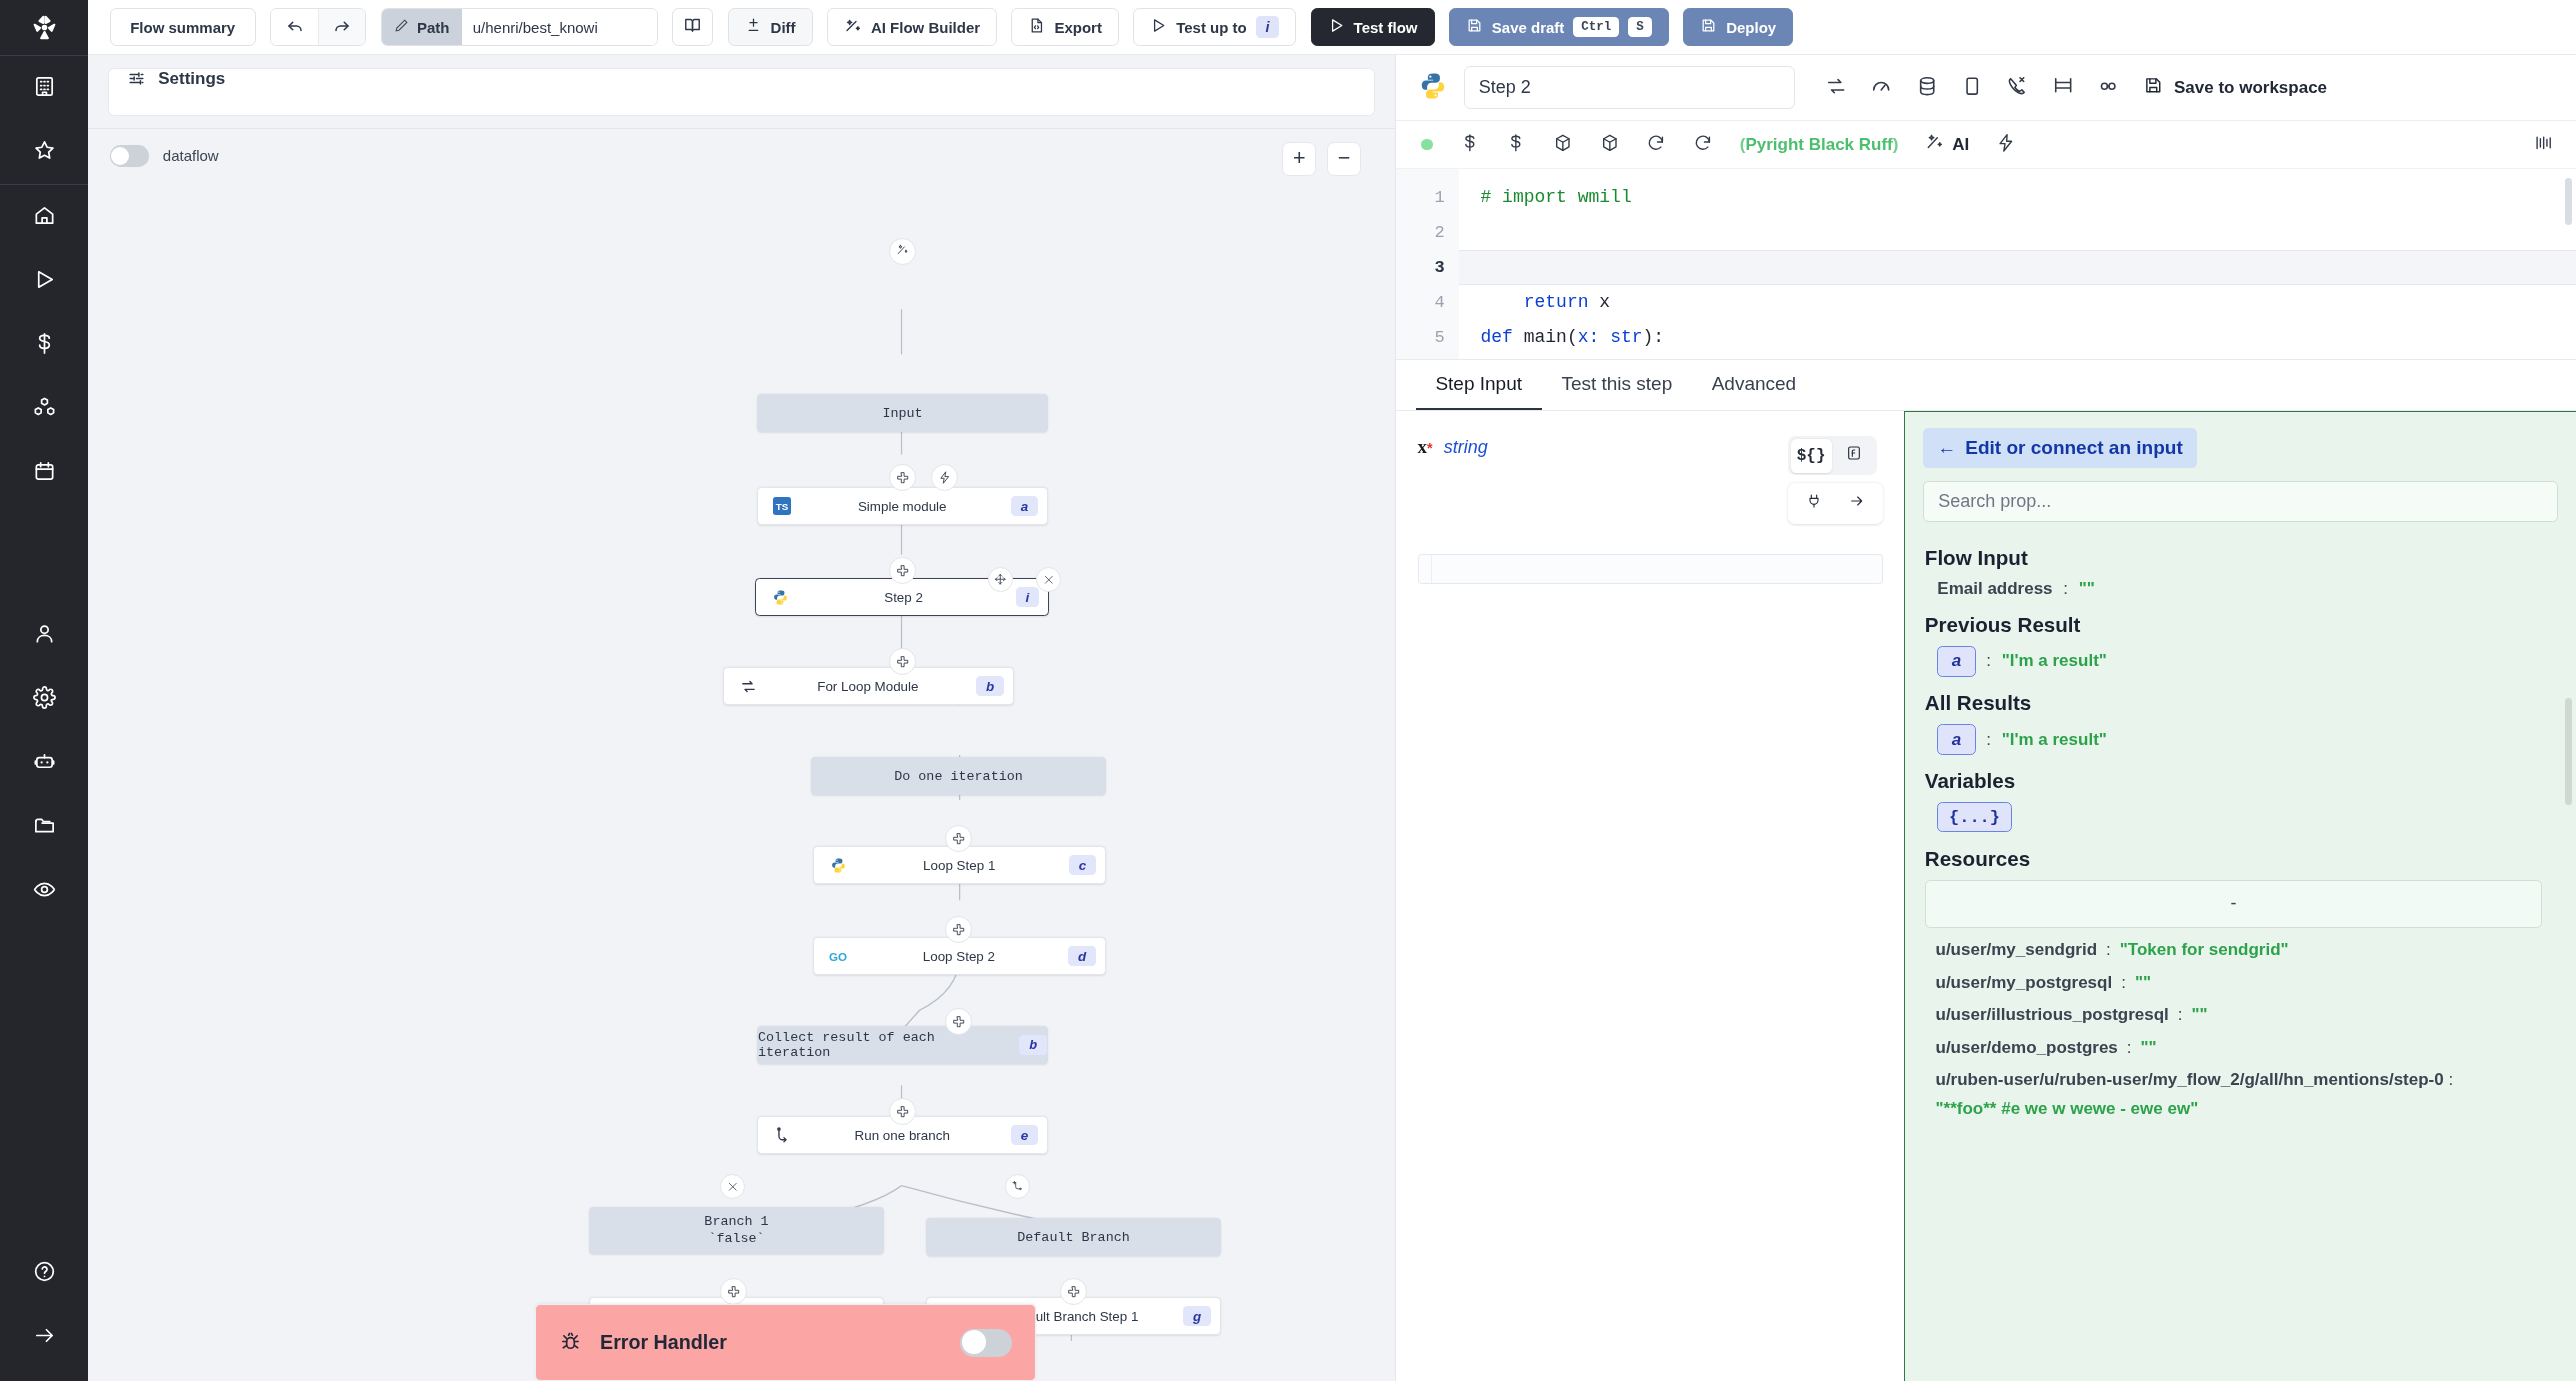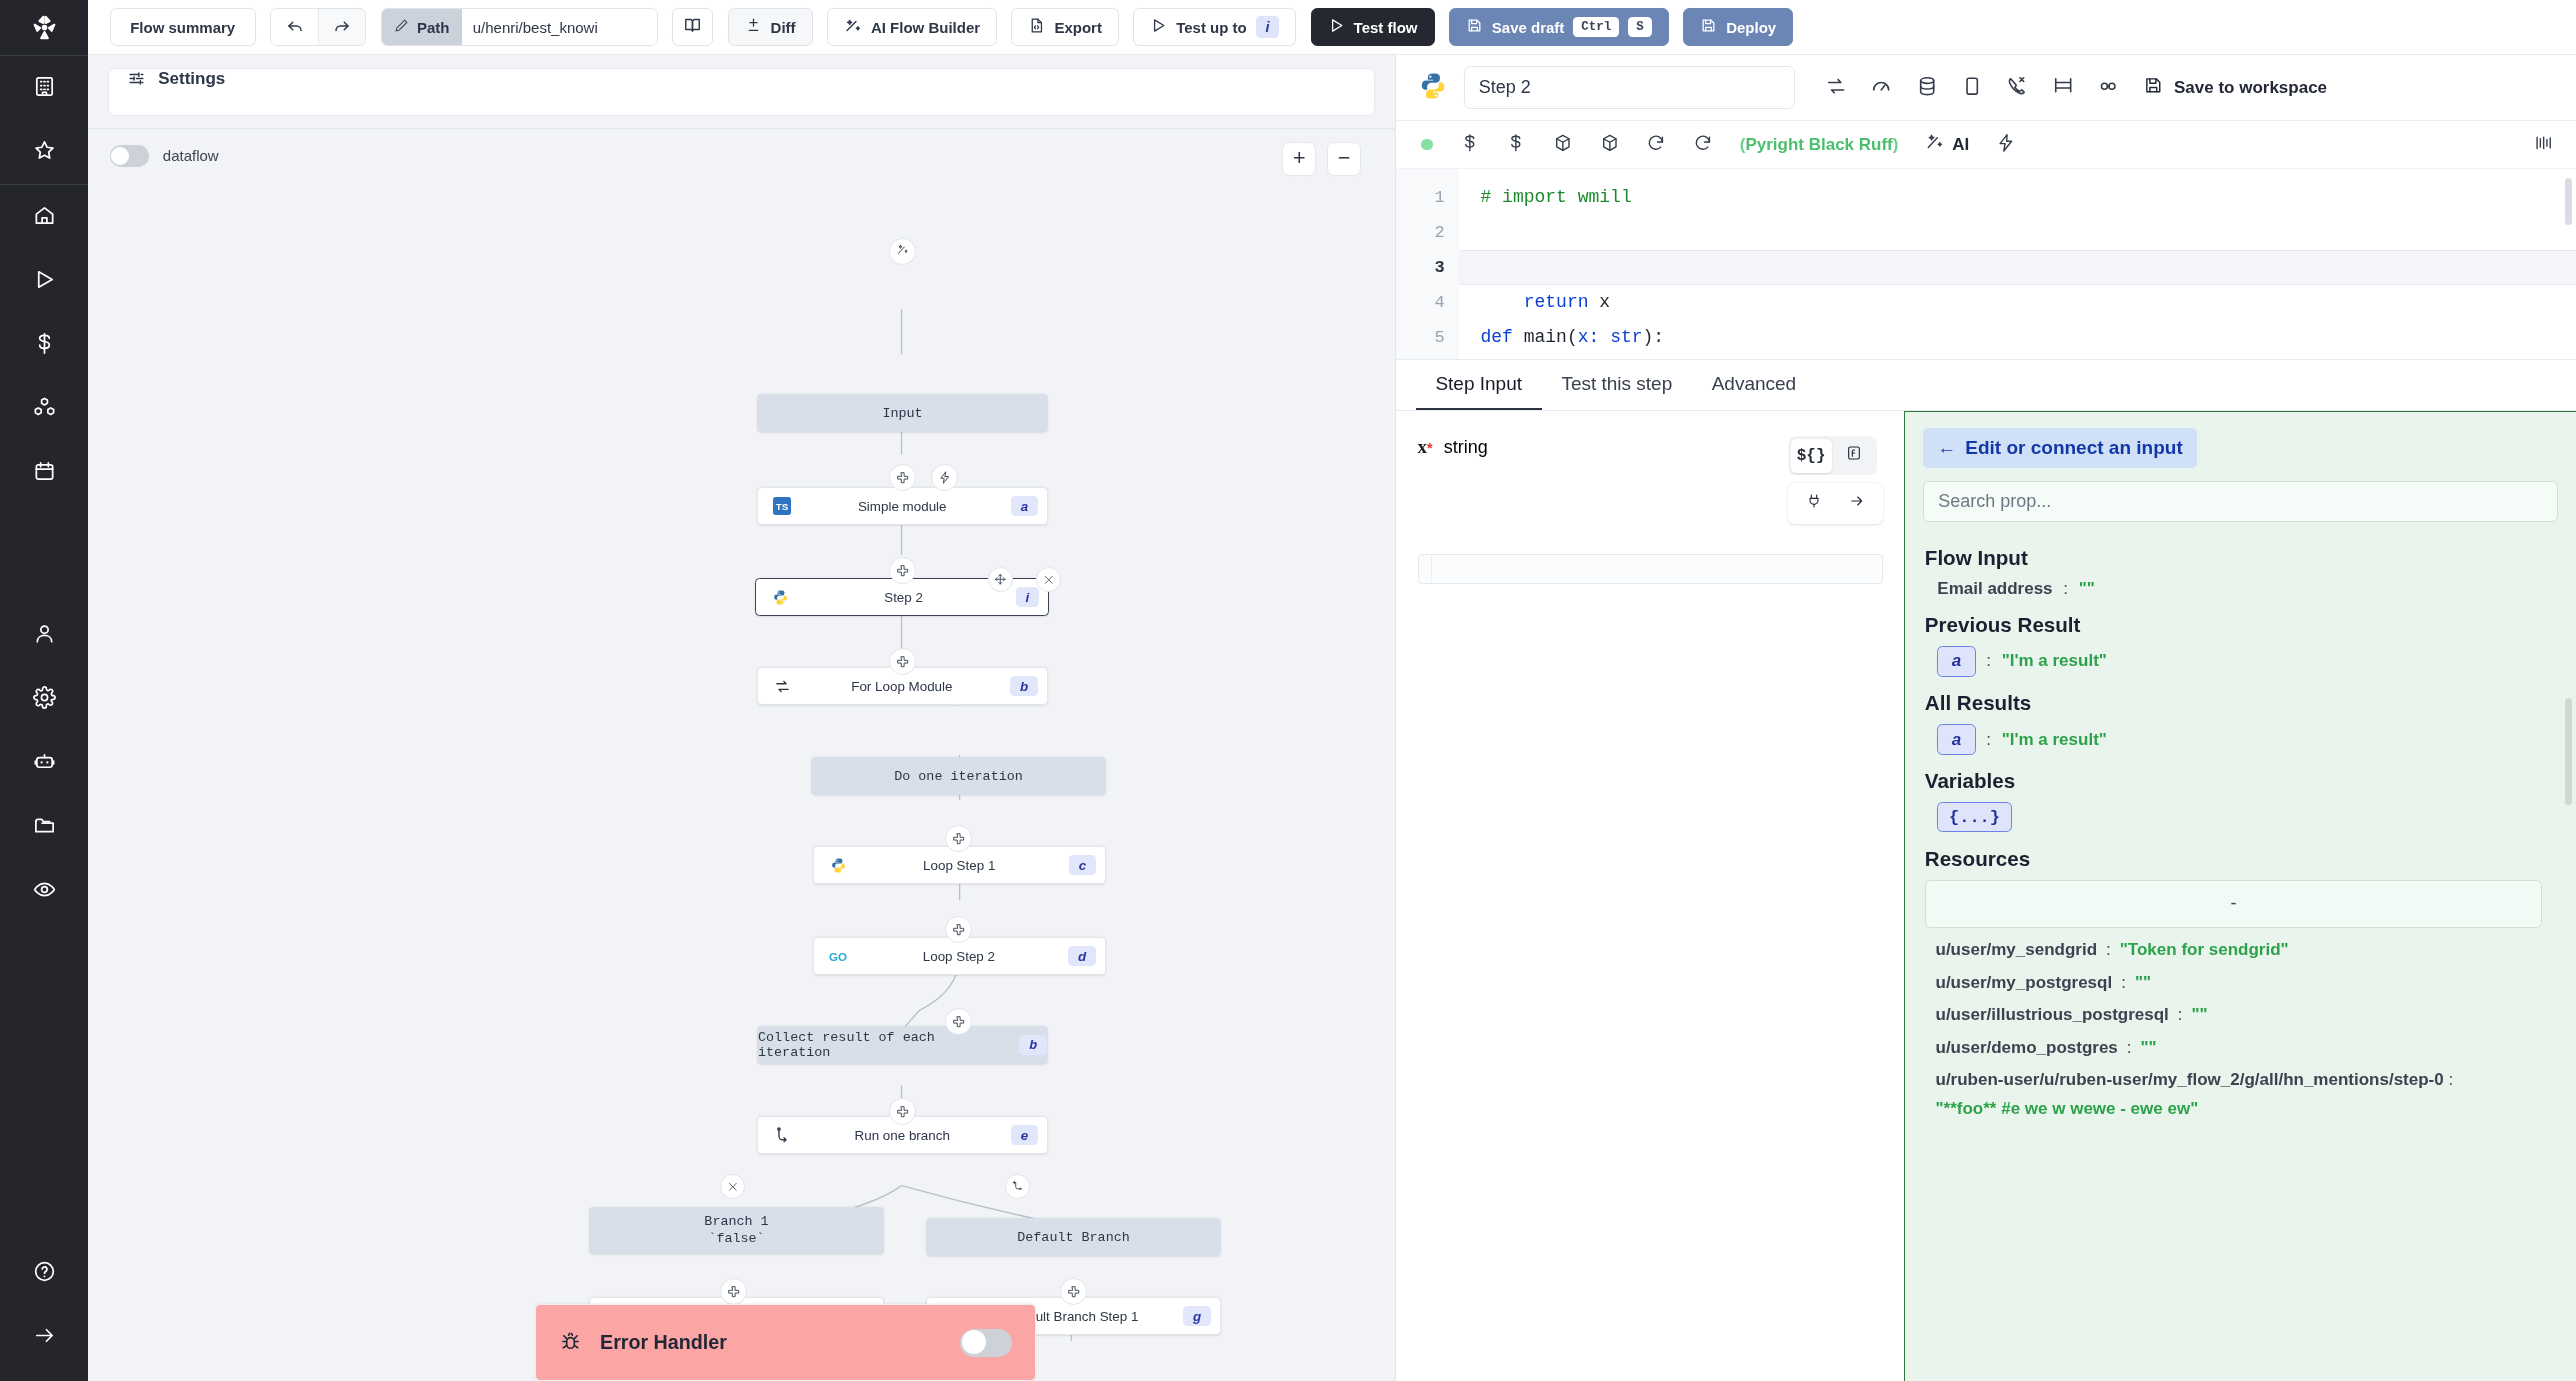--- a/index.html
+++ b/index.html
@@ -207,21 +207,21 @@
     display: flex; align-items: center; padding: 0 19.7px; font-size: 19px; color: #39414f; cursor: pointer;
     border-bottom: 2.7px solid transparent;
   }
   .tab.active { color: #161b26; border-bottom-color: #2b3242; font-weight: 500; }
 
   .lower { flex: 1; display: flex; min-height: 0; }
   .input-col { width: 508px; flex: 0 0 508px; padding: 25px 21.5px 0 21.5px; position: relative; }
   .input-row { display: flex; align-items: flex-start; gap: 19.7px; }
   .arg-name { font-size: 19px; font-weight: 700; color: #161b26; font-family: "Liberation Serif", serif; }
   .arg-req { color: #e0352b; font-weight: 700; }
-  .arg-type { font-size: 18px; color: #000000; margin-left: 7.2px; }
+  .arg-type { font-size: 18px; font-style: italic; color: #1d4ed8; margin-left: 7.2px; }
   .mini-group { margin-left: auto; display: flex; flex-direction: column; gap: 7.2px; align-items: flex-start; }
   .mini-row { display: flex; background: #f2f3f6; border-radius: 7.2px; padding: 2.7px; gap: 1.8px; }
   .mini-btn {
     min-width: 41px; height: 34px; display: flex; align-items: center; justify-content: center;
     border-radius: 5.4px; font-size: 16px; color: #252b38; cursor: pointer;
     font-family: "Liberation Mono", monospace; font-weight: 700;
   }
   .mini-btn.on { background: #fff; box-shadow: 0 0.9px 1.8px rgba(20,30,50,.12); }
   .mini-btn svg { stroke: #252b38; fill: none; stroke-width: 1.7; stroke-linecap: round; stroke-linejoin: round; }
   .mini-row.flat { background: #fff; box-shadow: 0 0.9px 2.7px rgba(20,30,50,.14); padding: 3.6px 5.4px; }
@@ -624,21 +624,21 @@
                   <path d="M5 5l14 14M19 5L5 19"></path>
                 </svg>
             </div>
 
             <div class="plusnode" style="left:801px; top:519px;">
               <svg width="13.4" height="13.4" viewBox="0 0 24 24">
                   <path d="M9.5 3h5v6.5H21v5h-6.5V21h-5v-6.5H3v-5h6.5z"></path>
                 </svg>
             </div>
 
-            <div class="node module" style="left:669px; top:538px; width:291px;">
+            <div class="node module" style="left:635px; top:538px; width:291px;">
               <span class="ico">
                 <svg width="17" height="17" viewBox="0 0 24 24" stroke="#2d3748" fill="none" stroke-width="2" stroke-linecap="round" stroke-linejoin="round">
                     <path d="M4 8h13l-3-3M20 16H7l3 3"></path>
                   </svg>
               </span>
               <span class="nlabel">For Loop Module</span>
               <span class="tag">b</span>
             </div>
 
             <div class="node virtual" style="left:723px; top:628px; width:295px;">

